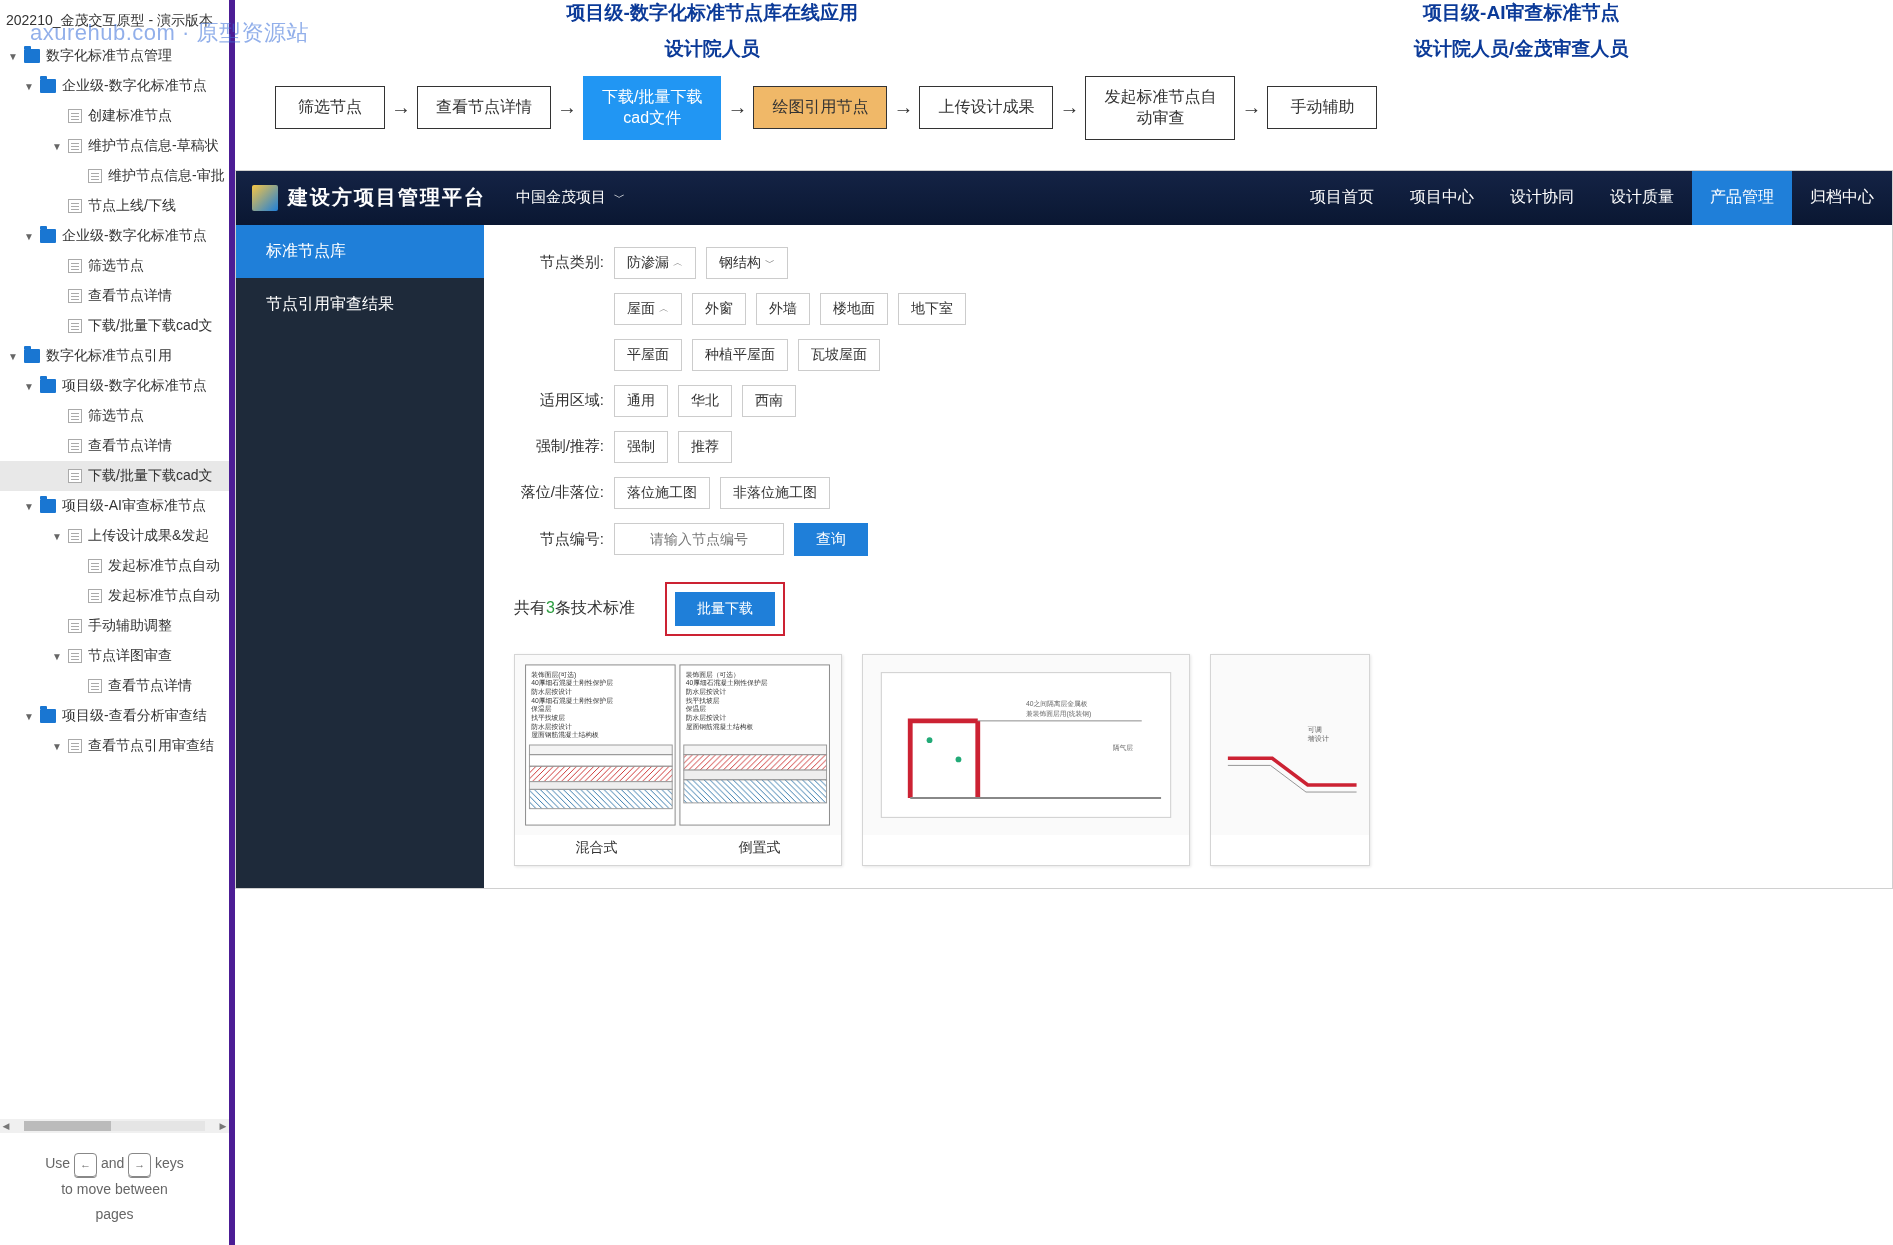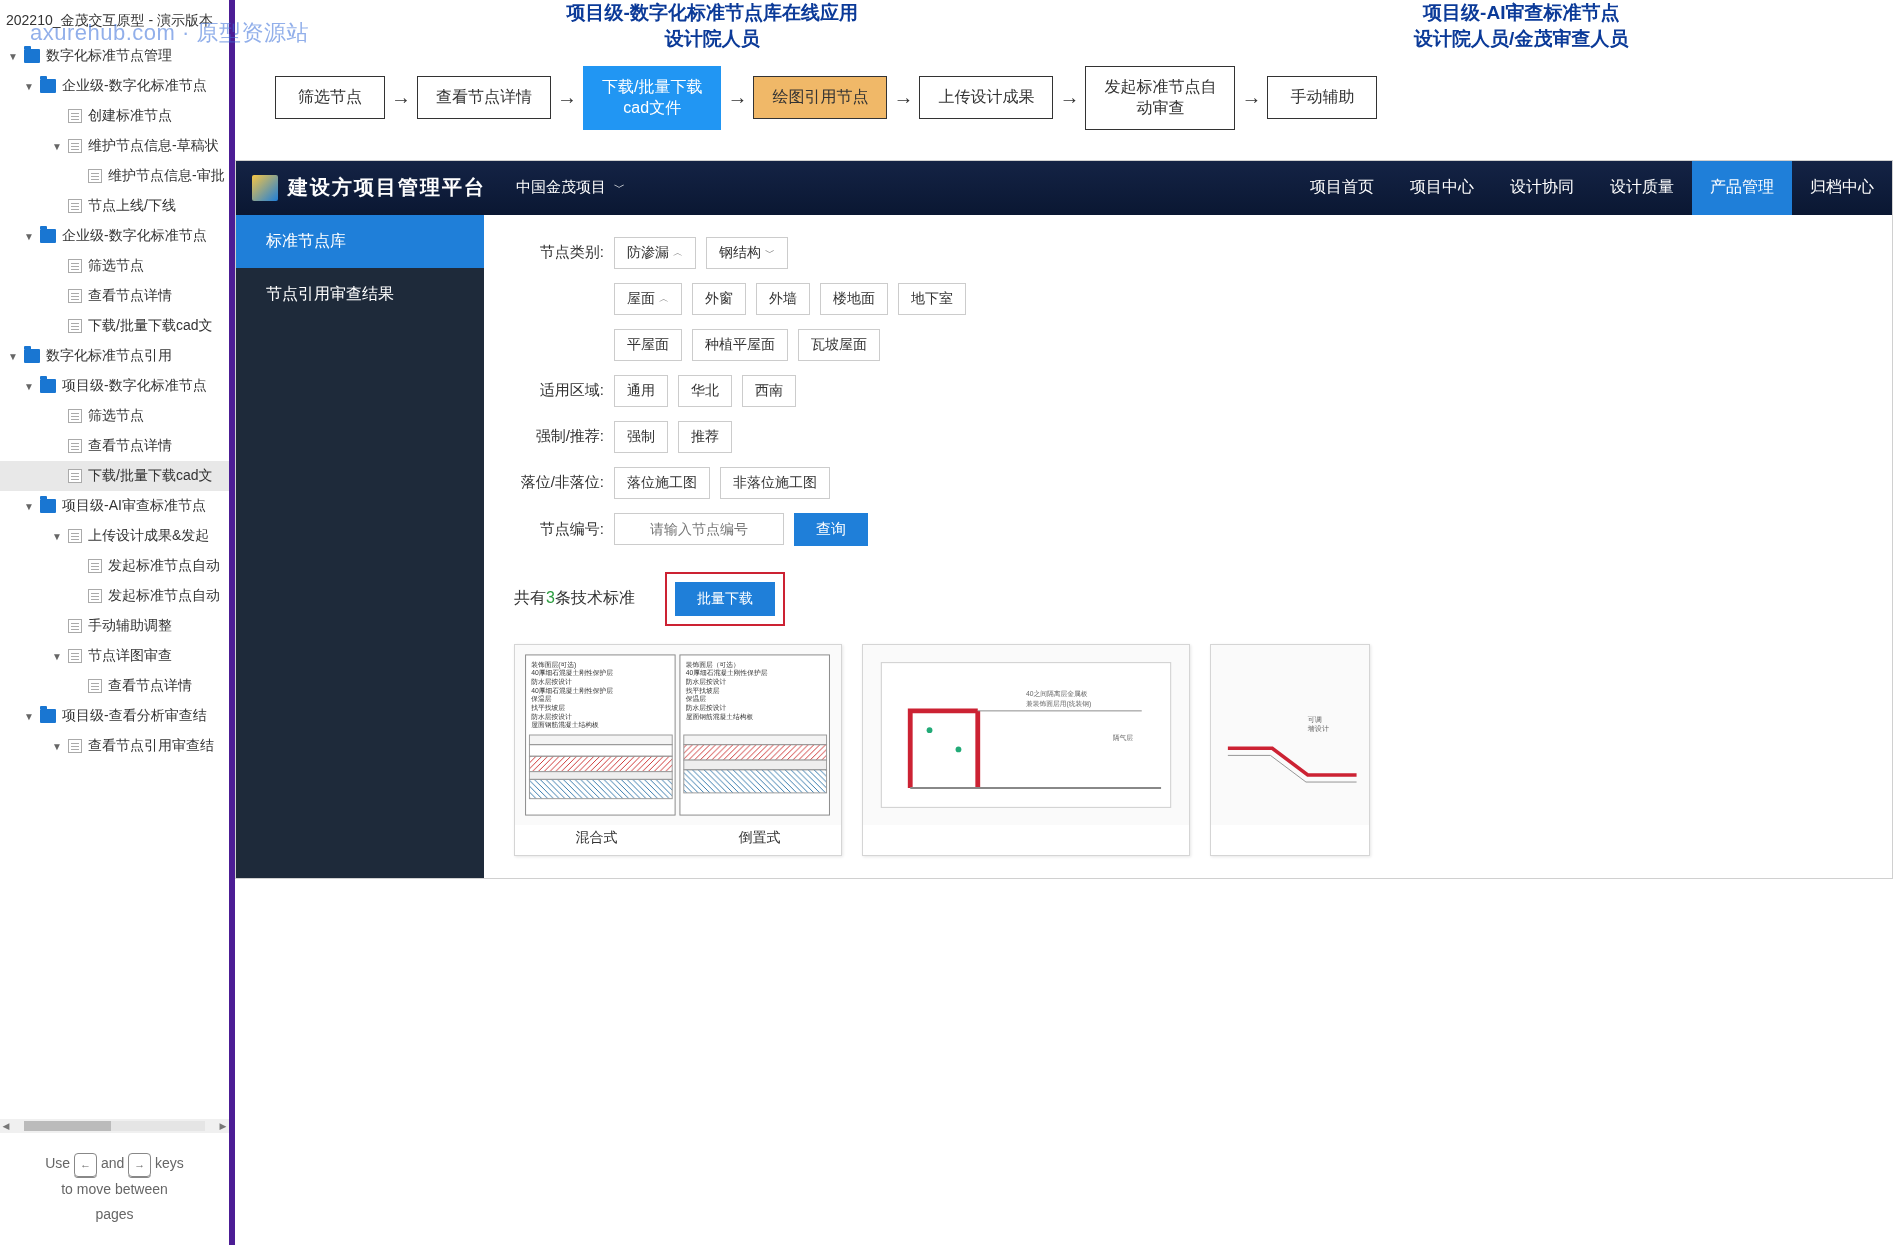--- a/index.html
+++ b/index.html
@@ -30,21 +30,21 @@
 .key { display: inline-block; border: 1px solid #888; border-radius: 4px; padding: 1px 5px; font-size: 11px; box-shadow: 0 1px 0 #888; }
 
 
 .main { flex: 1; overflow: hidden; position: relative; }
 
 
 .flow-section { padding: 0 20px 30px 20px; position: relative; }
 .flow-titles { display: flex; justify-content: space-around; margin-bottom: 6px; }
 .flow-title-col { text-align: center; }
 .flow-title { color: #0b3a98; font-weight: 700; font-size: 19px; }
-.flow-subtitle { color: #0b3a98; font-weight: 700; font-size: 19px; }
+.flow-subtitle { color: #0b3a98; font-weight: 700; font-size: 19px; margin-top: 10px; }
 .flow-row { display: flex; align-items: center; gap: 6px; margin-top: 14px; padding-left: 20px; }
 .flow-box { border: 1px solid #333; padding: 10px 18px; text-align: center; min-width: 110px; background: #fff; font-size: 16px; line-height: 1.3; }
 .flow-box.blue { background: #2196f3; color: #fff; border-color: #2196f3; }
 .flow-box.orange { background: #f0b868; border-color: #333; }
 .flow-arrow { font-size: 20px; color: #333; }
 
 
 .platform { margin: 0 0 0 0; border: 1px solid #d0d0d0; }
 .platform-header { background: #0a1a3a; background: linear-gradient(180deg, #142345, #0a1732); color: #fff; display: flex; align-items: center; height: 54px; }
 .ph-logo { display: flex; align-items: center; padding: 0 16px; gap: 10px; }

